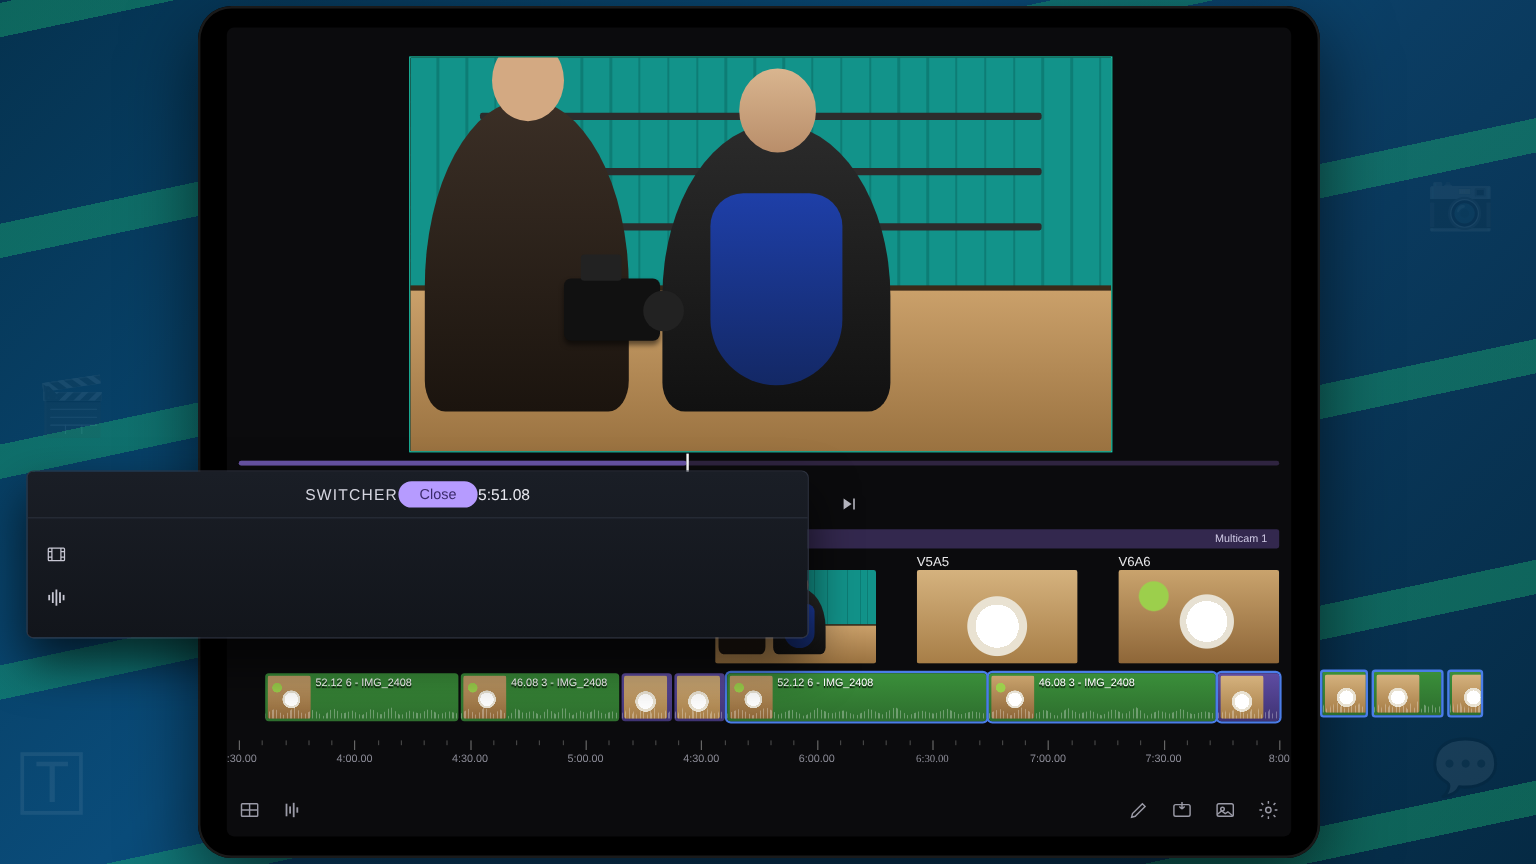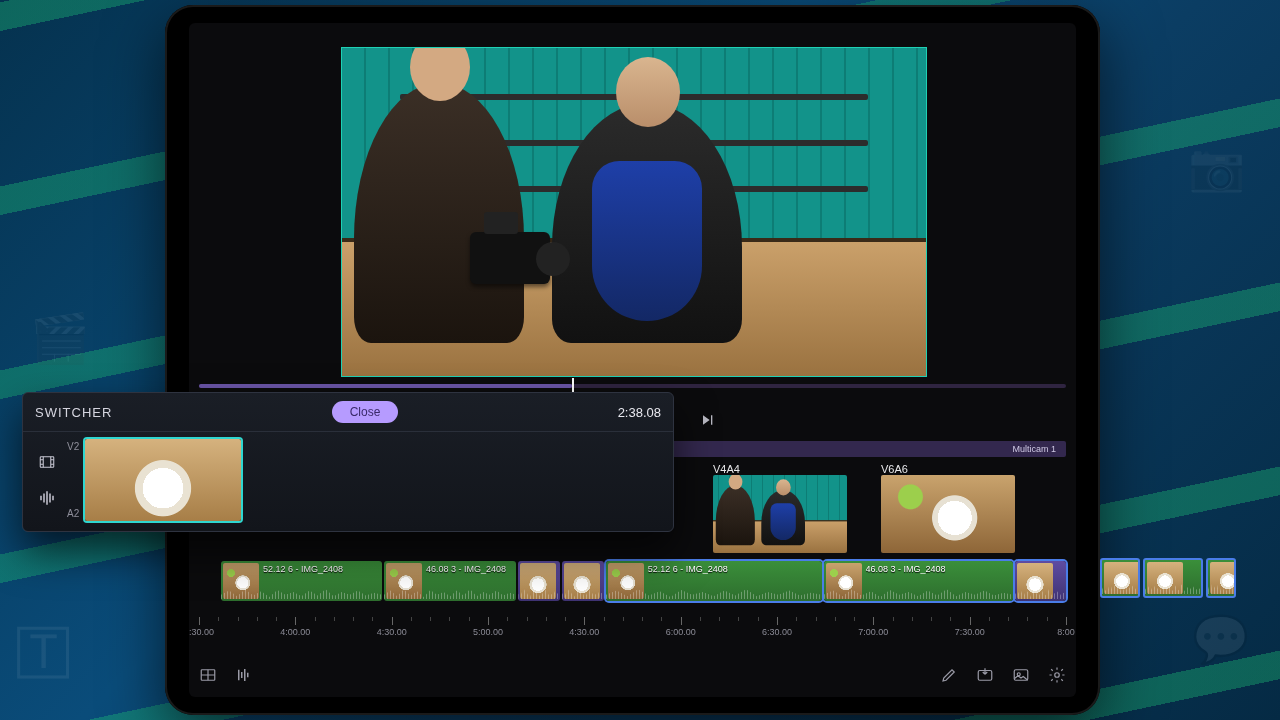--- a/index.html
+++ b/index.html
@@ -138,21 +138,21 @@
   .ico{width:18px;height:18px;display:inline-flex;align-items:center;justify-content:center;}
 
   
   .switcher{
     position:absolute;left:22px;top:392px;width:652px;height:140px;
     background:linear-gradient(#1a1e26,#12151b);
     border:1px solid #2e3340;border-radius:6px;
     box-shadow:0 20px 40px rgba(0,0,0,.65);
     z-index:50;color:#e8e7ef;
   }
-  .switcher .hdr{display:flex;align-items:center;justify-content:space-between;
+  .switcher .hdr{display:flex;align-items:center;justify-content:center;
     padding:8px 12px;border-bottom:1px solid #2a2f3a;}
   .switcher .title{font-size:13px;letter-spacing:1px;color:#d5d5df;}
   .switcher .close-btn{background:#b69bff;color:#3a2a6a;border:none;border-radius:12px;
     padding:4px 18px;font-size:12px;font-weight:500;cursor:pointer;}
   .switcher .time{font-size:13px;color:#e8e8ef;font-variant-numeric:tabular-nums;}
   .switcher .body{display:flex;align-items:center;height:96px;padding:0 10px;gap:6px;}
   .switcher .mode-col{display:flex;flex-direction:column;gap:18px;align-items:center;width:28px;color:#b8b8c4;}
   .switcher .angle-col{display:flex;align-items:center;gap:6px;}
   .switcher .lbls{display:flex;flex-direction:column;justify-content:space-between;height:78px;font-size:10px;color:#8f8f9b;}
   .switcher .angle-box{width:156px;height:82px;border-radius:2px;position:relative;overflow:hidden;background:#000;}
@@ -218,20 +218,26 @@
               <div class="scene" style="transform:scale(.23);transform-origin:0 0;width:435%;height:435%">
                 <div class="wall"></div>
                 <div class="counter"></div>
                 <div class="plate"></div>
                 <div class="person chef">
                   <div class="apron"></div>
                 </div>
                 <div class="person camman"></div>
               </div>
             </div>
+          </div>
+      </div>
+      <div class="angle-wrap">
+        <div class="labels"><span>V5</span><span>A5</span></div>
+        <div class="angle">
+            <div class="mini-scene food"></div>
           </div>
       </div>
       <div class="angle-wrap">
         <div class="labels"><span>V6</span><span>A6</span></div>
         <div class="angle">
             <div class="mini-scene top"></div>
           </div>
       </div>
     </div>
 
@@ -306,21 +312,21 @@
           <div class="tick" style="left: 57.7778%;"></div>
           <div class="tick" style="left: 60%;"></div>
           <div class="tick" style="left: 62.2222%;"></div>
           <div class="tick" style="left: 64.4444%;"></div>
           <div class="lbl" style="left: 55.5556%;">6:00.00</div>
           <div class="tick major" style="left: 66.6667%;"></div>
           <div class="tick" style="left: 68.8889%;"></div>
           <div class="tick" style="left: 71.1111%;"></div>
           <div class="tick" style="left: 73.3333%;"></div>
           <div class="tick" style="left: 75.5556%;"></div>
-          <div class="lbl" style="left: 66.6667%;">6:30.00</div>
+          <div class="lbl" style="left: 66.6667%; font-family: Liberation Serif, serif;">6:30.00</div>
           <div class="tick major" style="left: 77.7778%;"></div>
           <div class="tick" style="left: 80%;"></div>
           <div class="tick" style="left: 82.2222%;"></div>
           <div class="tick" style="left: 84.4444%;"></div>
           <div class="tick" style="left: 86.6667%;"></div>
           <div class="lbl" style="left: 77.7778%;">7:00.00</div>
           <div class="tick major" style="left: 88.8889%;"></div>
           <div class="tick" style="left: 91.1111%;"></div>
           <div class="tick" style="left: 93.3333%;"></div>
           <div class="tick" style="left: 95.5556%;"></div>
@@ -376,50 +382,41 @@
       </div>
     </div>
 
   </div>
 </div>
 
 <div class="switcher">
   <div class="hdr">
     <span class="title">SWITCHER</span>
     <button class="close-btn">Close</button>
-    <span class="time">2:38.08</span>
+    <span class="time">5:51.08</span>
   </div>
   <div class="body">
     <div class="mode-col">
       <span class="ico">
           <svg viewBox="0 0 24 24" width="20" height="20" fill="none" stroke="#c8c8d4" stroke-width="1.4">
             <rect x="3" y="5" width="18" height="14" rx="1"></rect>
             <path d="M7 5v14M17 5v14M3 9h4M3 15h4M17 9h4M17 15h4"></path>
           </svg>
         </span>
       <span class="ico">
           <svg viewBox="0 0 24 24" width="20" height="20" fill="#c8c8d4">
             <rect x="3" y="9" width="2" height="6"></rect>
             <rect x="7" y="6" width="2" height="12"></rect>
             <rect x="11" y="3" width="2" height="18"></rect>
             <rect x="15" y="6" width="2" height="12"></rect>
             <rect x="19" y="9" width="2" height="6"></rect>
           </svg>
         </span>
     </div>
 
-    <div class="angle-col">
-      <div class="lbls">
-          <span>V2</span>
-          <span>A2</span>
-        </div>
-      <div class="angle-box b2">
-          <div class="mini-scene food"></div>
-        </div>
-    </div>
   </div>
 </div>
 
 <div class="overflow-clips" id="oflow">
     <div class="clip" style="width: 40px;">
       <div class="thumb mini-scene food"></div>
       <div class="wave"></div>
     </div>
     <div class="clip" style="width: 60px;">
       <div class="thumb mini-scene food"></div>

